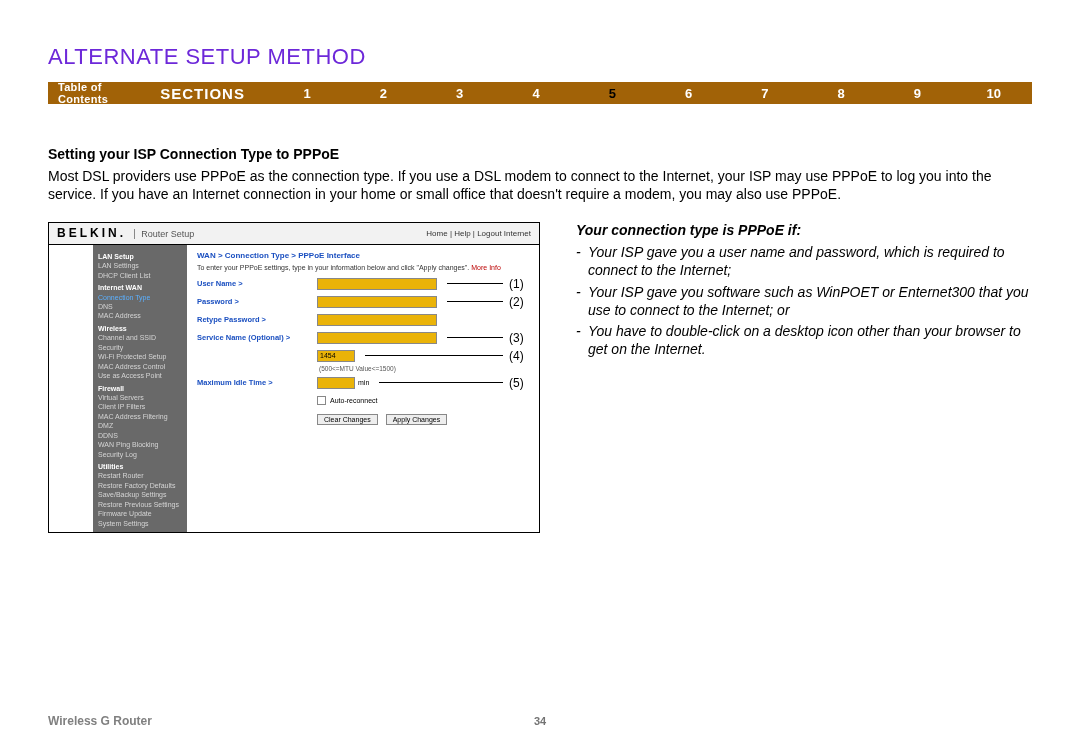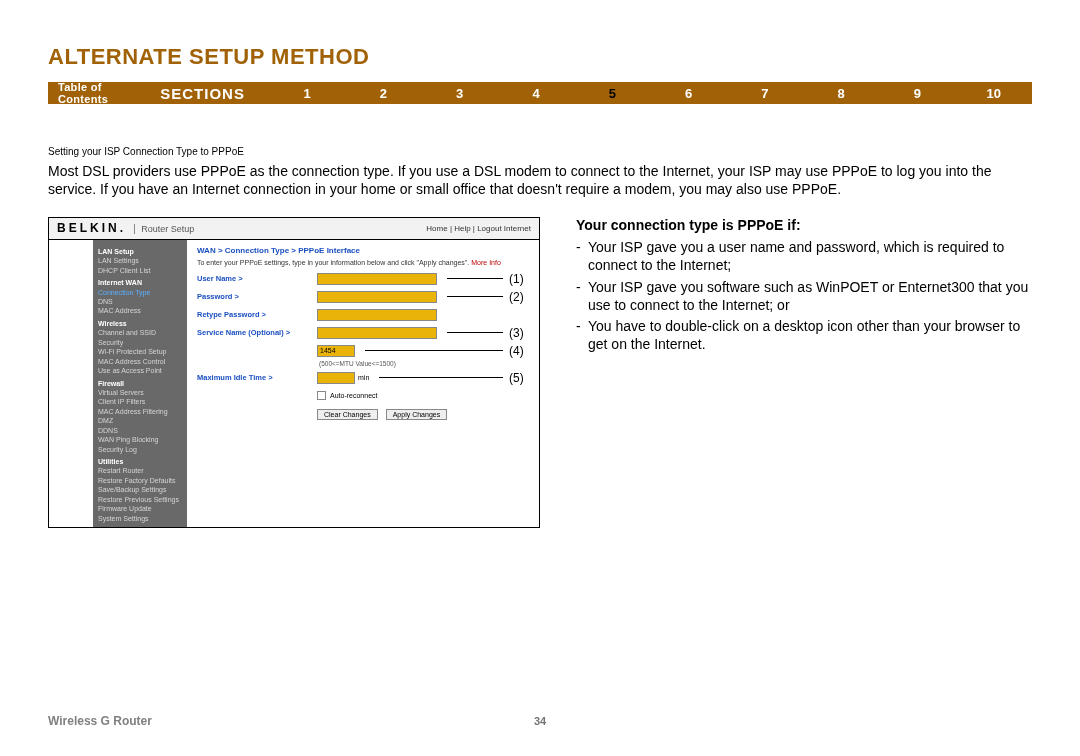--- a/index.html
+++ b/index.html
@@ -6,23 +6,23 @@
   body {
     width: 1080px;
     height: 756px;
     font-family: Arial, Helvetica, sans-serif;
     background: #fff;
     color: #000;
     position: relative;
     padding: 44px 48px 0 48px;
   }
   .page-title {
-    color: #a16207;
+    color: #6d28d9;
     font-size: 22px;
-    font-weight: bold;
+    font-weight: normal;
     letter-spacing: 0.5px;
     margin-bottom: 12px;
   }
   .section-bar {
     background: #a16207;
     height: 22px;
     display: flex;
     align-items: center;
     color: #fff;
     font-weight: bold;
@@ -40,37 +40,37 @@
     padding-right: 24px;
   }
   .section-bar .num {
     width: 84px;
     text-align: center;
     font-size: 13px;
   }
   .section-bar .num.active { color: #000; }
 
   .content h2 {
-    font-size: 10px;
-    font-weight: normal;
+    font-size: 14px;
+    font-weight: bold;
     margin-bottom: 6px;
   }
   .content p.body {
     font-size: 14px;
     line-height: 1.28;
     margin-bottom: 18px;
   }
 
   .two-col {
     display: flex;
     gap: 36px;
     align-items: flex-start;
   }
   .two-col .left { width: 492px; flex: none; }
-  .two-col .right { flex: 1; }
+  .two-col .right { flex: 1; font-style: italic; }
 
   
   .router-shot {
     border: 1px solid #000;
     font-size: 8px;
     background: #fff;
   }
   .router-header {
     display: flex;
     justify-content: space-between;

